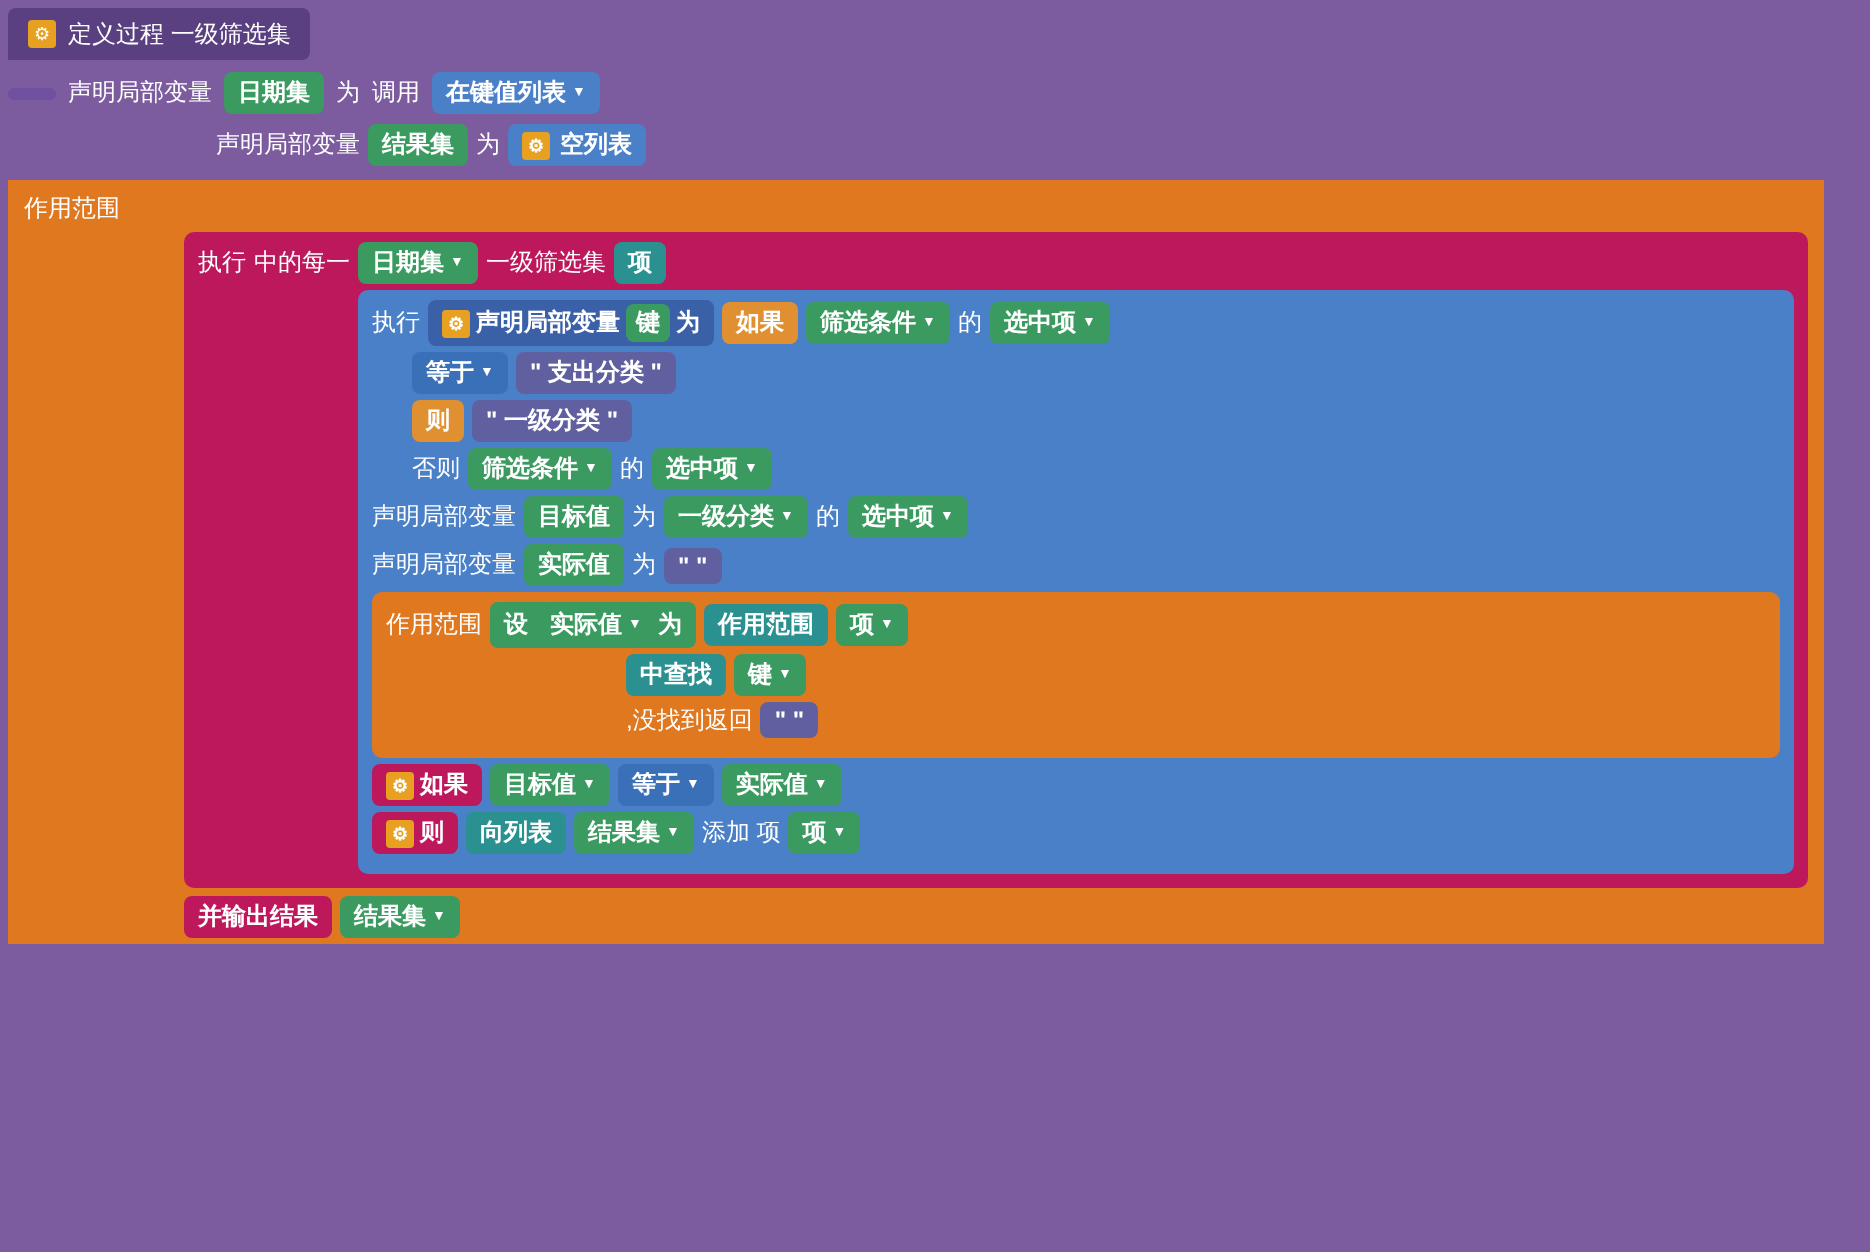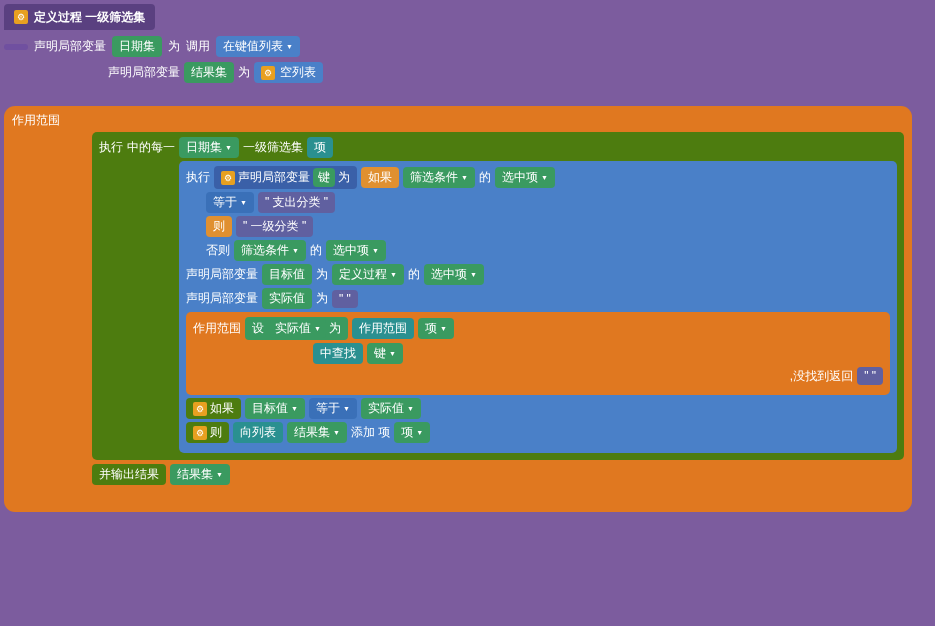--- a/index.html
+++ b/index.html
@@ -51,31 +51,31 @@
       border-radius: 4px 4px 4px 0;
       position: absolute;
       top: 4px;
       left: 4px;
     }
 
     
     .b-orange { background:#e07820; color:white; }
     .b-blue   { background:#4a80c8; color:white; }
     .b-green  { background:#3a9a60; color:white; }
-    .b-gold   { background:#4d7c0f; color:white; }
+    .b-gold   { background:#be185d; color:white; }
     .b-teal   { background:#2a9090; color:white; }
     .b-purple { background:#7050a0; color:white; }
 
     .pill {
       display: inline-flex;
       align-items: center;
       border-radius: 4px;
       padding: 2px 7px;
       font-size: 12px;
-      font-weight: 400;
+      font-weight: 700;
       white-space: nowrap;
       gap: 3px;
       color: white;
     }
 
     .pill .arr { font-size: 7px; }
 
     .lbl { color:white; font-size:12px; white-space:nowrap; }
 
     
@@ -87,21 +87,21 @@
     .row { display:flex; align-items:center; gap:4px; margin-bottom:3px; flex-wrap:nowrap; }
 
   </style>
 </head>
 <body>
 
 <div class="page">
 
   <div class="titlebar">
     <span class="gear-small">⚙</span>
-    <span class="lbl" style="font-weight:bold;color:white;text-align:center;">定义过程 一级筛选集</span>
+    <span class="lbl" style="font-weight:normal;color:white;text-align:center;">定义过程 一级筛选集</span>
   </div>
 
   <div style="position:absolute;top:36px;left:4px;display:flex;align-items:center;gap:6px;">
     <button class="pill b-purple" style="border:none;cursor:pointer;padding:3px 12px;font-size:12px;"></button>
 
     <span class="lbl">声明局部变量</span>
     <span class="pill b-green">日期集</span>
     <span class="lbl">为</span>
     <span class="lbl">调用</span>
     <span class="pill b-blue">
@@ -113,21 +113,21 @@
   <div style="position:absolute;top:62px;left:108px;display:flex;align-items:center;gap:4px;">
     <span class="lbl">声明局部变量</span>
     <span class="pill b-green">结果集</span>
     <span class="lbl">为</span>
     <span class="pill b-blue" style="gap:5px;">
       <span class="gear-small">⚙</span>
       <span>空列表</span>
     </span>
   </div>
 
-  <div class="c-wrap b-orange" style="position:absolute;top:90px;left:4px;width:908px;padding:6px 8px 24px 8px;border-radius:11px;margin-top:16px;">
+  <div class="c-wrap b-orange" style="position:absolute;top:90px;left:4px;width:908px;padding:6px 8px 0 8px;border-radius:0;">
 
     <div class="row">
       <span class="lbl">作用范围</span>
     </div>
 
     <div class="c-wrap b-gold" style="margin-left:80px;border-radius:5px;padding:5px 7px 7px 7px;">
       <div class="row">
         <span class="lbl">执行</span>
         <span class="lbl">中的每一</span>
         <span class="pill b-green">
@@ -185,21 +185,21 @@
             <span>选中项</span>
             <span class="arr">▼</span>
           </span>
         </div>
 
         <div class="row" style="margin-top:2px;">
           <span class="lbl">声明局部变量</span>
           <span class="pill b-green">目标值</span>
           <span class="lbl">为</span>
           <span class="pill b-green">
-            <span>定义过程</span>
+            <span>一级分类</span>
             <span class="arr">▼</span>
           </span>
           <span class="lbl">的</span>
           <span class="pill b-green">
             <span>选中项</span>
             <span class="arr">▼</span>
           </span>
         </div>
 
         <div class="row">
@@ -234,21 +234,21 @@
           </div>
 
           <div class="row" style="margin-left:120px;align-items:center;">
             <span class="pill b-teal">中查找</span>
             <span class="pill b-green">
               <span>键</span>
               <span class="arr">▼</span>
             </span>
           </div>
 
-          <div class="row" style="margin-left:120px;justify-content:flex-end;">
+          <div class="row" style="margin-left:120px;">
             <span class="lbl">,没找到返回</span>
             <span class="pill" style="background:#6060a0;">" "</span>
           </div>
         </div>
 
         <div class="row" style="margin-top:3px;">
           <span class="pill b-gold">
             <span class="gear-small">⚙</span>
             <span>如果</span>
           </span>

